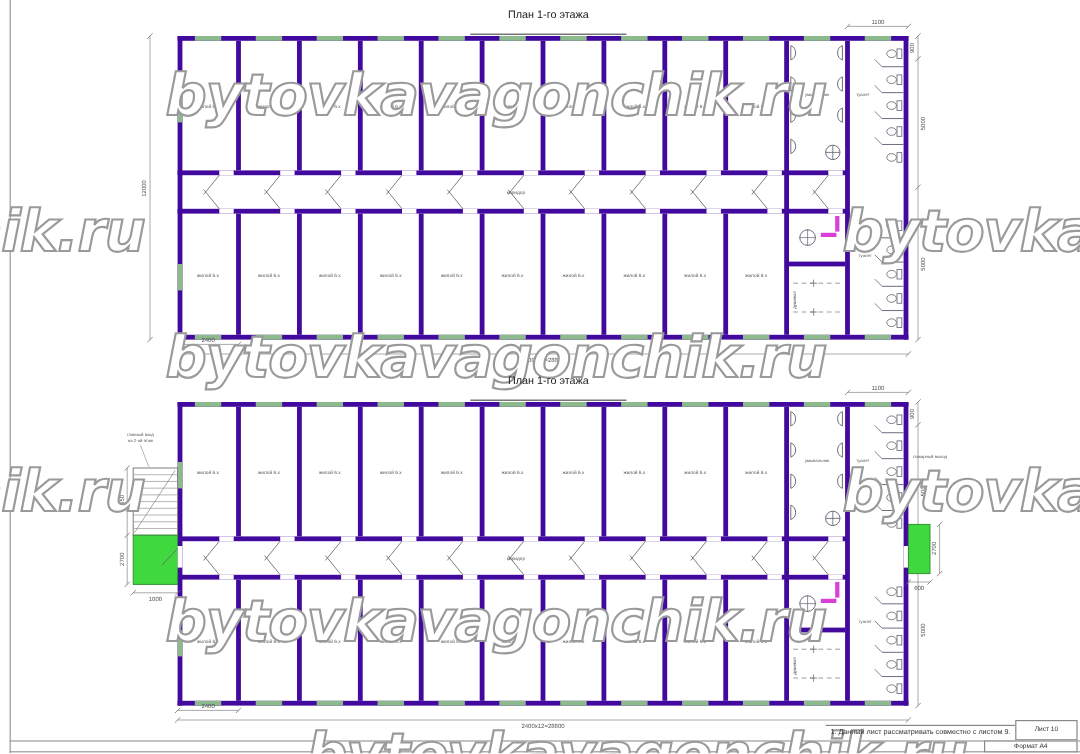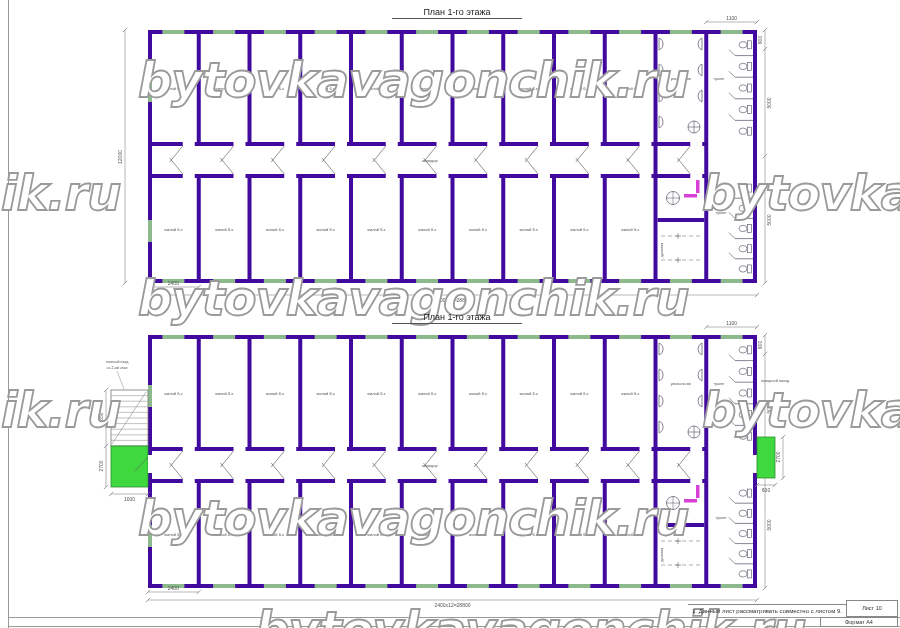--- a/index.html
+++ b/index.html
@@ -5,21 +5,21 @@
   html,body{margin:0;padding:0;background:#fff;}
   .sheet{position:relative;width:900px;height:628px;background:#fff;overflow:hidden;
          font-family:"Liberation Sans",sans-serif;}
   .frame{position:absolute;background:#9a9a9a;z-index:1;}
   .plan-svg{position:absolute;z-index:1;}
   .wm{position:absolute;white-space:nowrap;z-index:2;
       font-family:"DejaVu Sans",sans-serif;font-style:italic;font-weight:bold;
       font-size:48px;letter-spacing:-1px;color:#ffffff;
       -webkit-text-stroke:1.8px #9a9a9a;}
   .plan-title{position:absolute;left:392px;width:130px;text-align:center;z-index:3;
-      font-size:9px;color:#222;border-bottom:1px solid #555;padding-bottom:1px;}
+      font-size:9px;color:#222;border-bottom:1px solid #555;padding-bottom:11px;}
   .note-box{position:absolute;left:688px;top:604px;width:158px;height:14px;z-index:3;
       border-top:1px solid #888;font-size:6px;color:#333;text-align:center;padding-top:3px;}
   .tb-sheet{position:absolute;left:846px;top:600px;width:50px;height:15px;z-index:3;
       border:1px solid #888;font-size:5.5px;color:#333;text-align:center;line-height:15px;background:#fff;}
   .tb-format{position:absolute;left:820px;top:617px;width:76px;height:8px;z-index:3;
       border:1px solid #888;font-size:5.5px;color:#333;text-align:center;line-height:8px;background:#fff;}
 </style>
 </head>
 <body>
 

